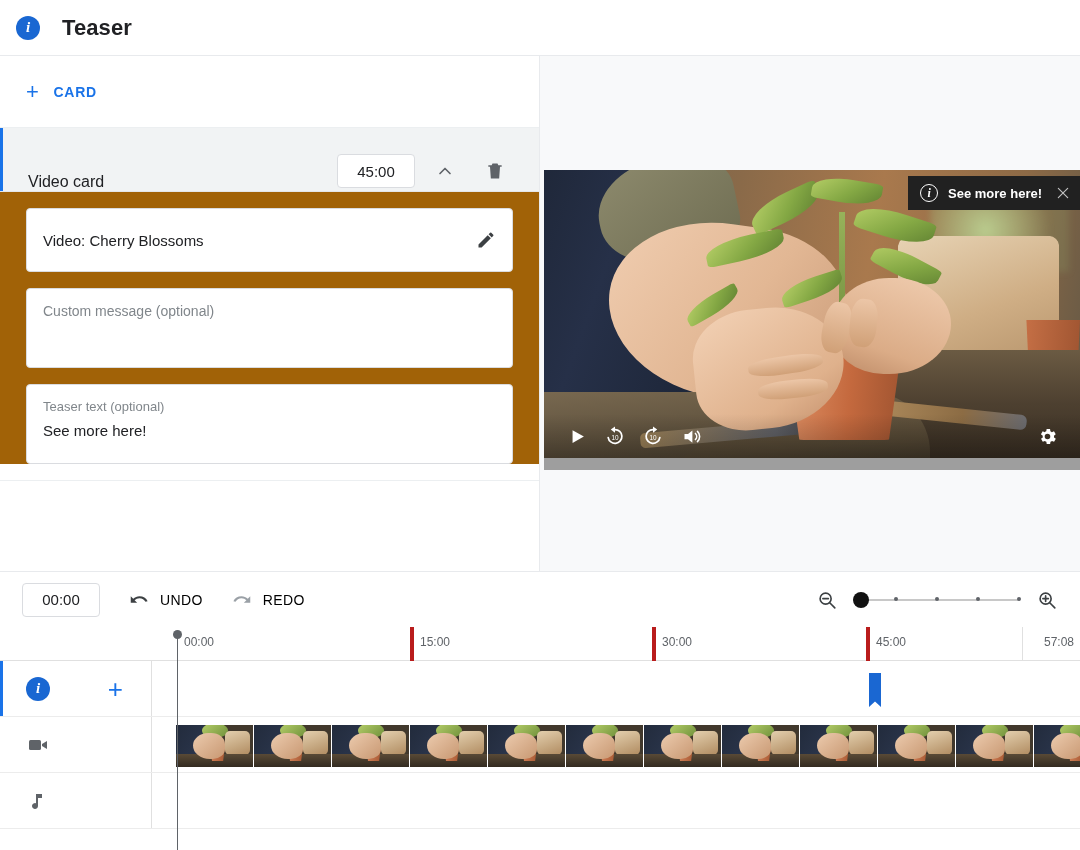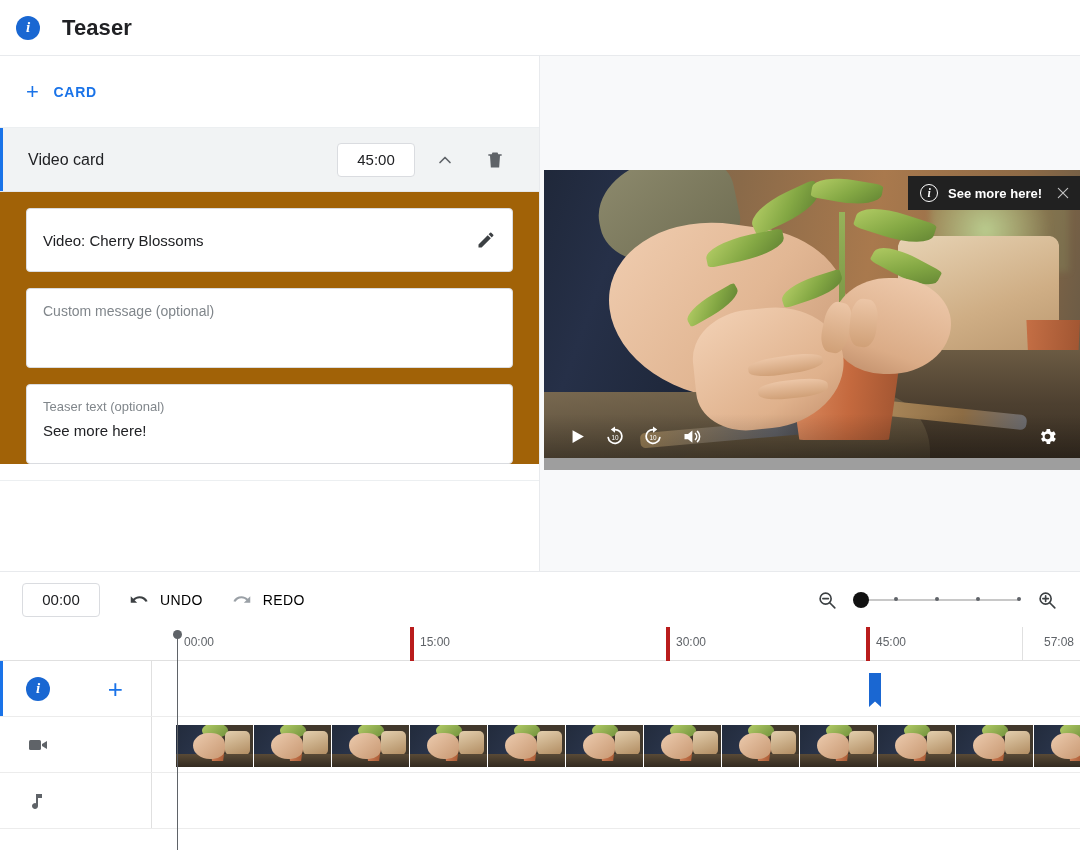--- a/index.html
+++ b/index.html
@@ -59,21 +59,21 @@
   .add-card-btn {
     display: flex; align-items: center; gap: 14px;
     color: #1a73e8; font-size: 14px; font-weight: bold; letter-spacing: .7px;
     cursor: pointer; background: none; border: none;
     font-family: "Liberation Sans", sans-serif; padding: 6px 4px;
   }
   .plus-glyph { font-size: 22px; font-weight: normal; line-height: 1; }
 
   .card-header {
     position: relative; height: 64px; background: #f1f3f4;
-    display: flex; align-items: center; padding-left: 28px;
+    display: flex; align-items: flex-end; padding-left: 28px;
     border-bottom: 1px solid #e4e6e8;
   }
   .card-accent {
     position: absolute; left: 0; top: 0; width: 3px; height: 100%;
     background: #1a73e8;
   }
   .card-title { font-size: 16px; color: #202124; }
   .card-hdr-right {
     margin-left: auto; display: flex; align-items: center; padding-right: 24px;
   }
@@ -532,21 +532,21 @@
             <line x1="10.5" y1="7.5" x2="10.5" y2="13.5"></line>
         </svg>
       </span>
     </div>
   </div>
 
   <div class="ruler">
     <div class="ruler-lane">
       <div class="ruler-mark first" style="left:26px">00:00</div>
       <div class="ruler-mark" style="left:258px">15:00</div>
-      <div class="ruler-mark" style="left:514px">30:00</div>
+      <div class="ruler-mark" style="left:500px">30:00</div>
       <div class="ruler-mark" style="left:714px">45:00</div>
       <div class="ruler-mark last" style="left:870px;right:0">
         <span>57:08</span>
       </div>
     </div>
     <div class="playhead-knob" style="left:173px;top:3px"></div>
     <div class="playhead-line" style="left:177px;top:10px;height:24px"></div>
   </div>
 
   <div class="tracks">

